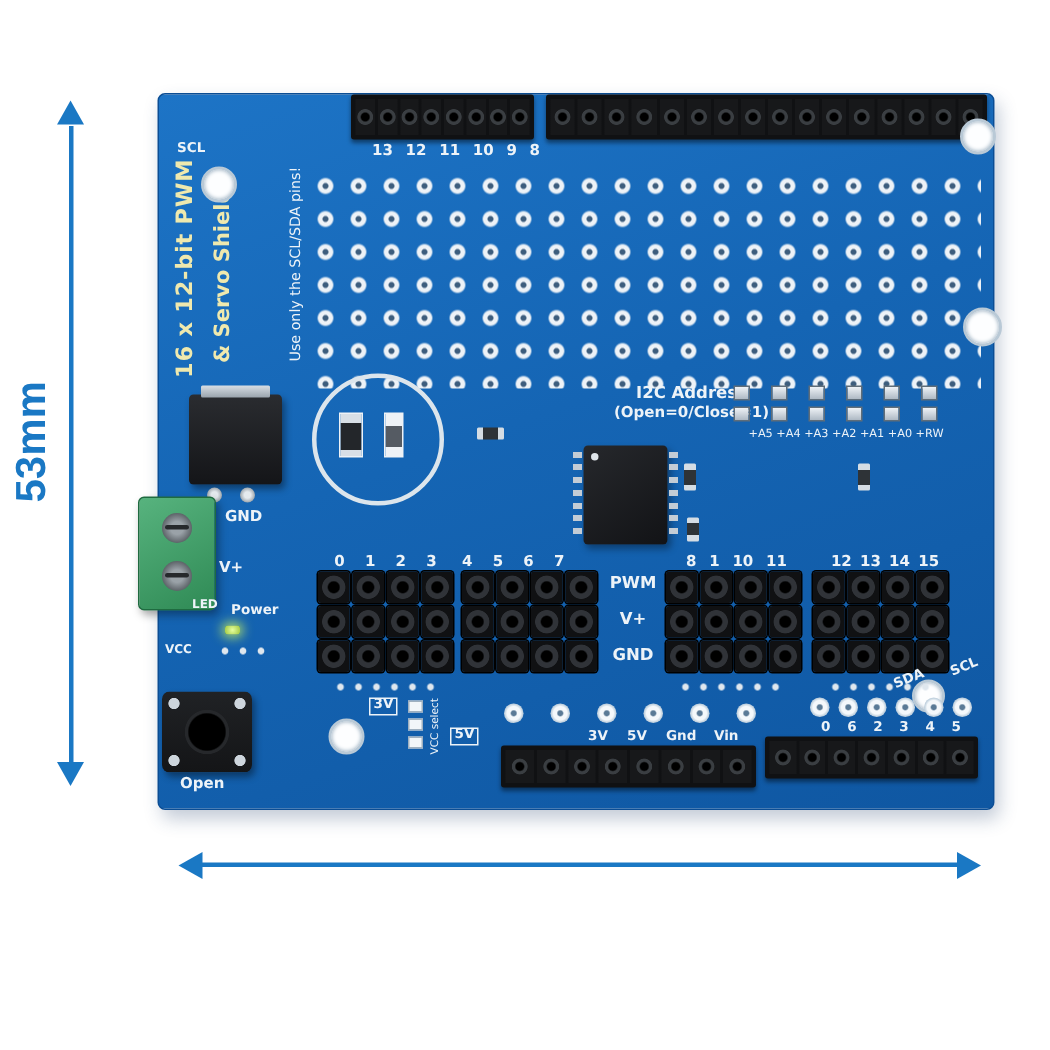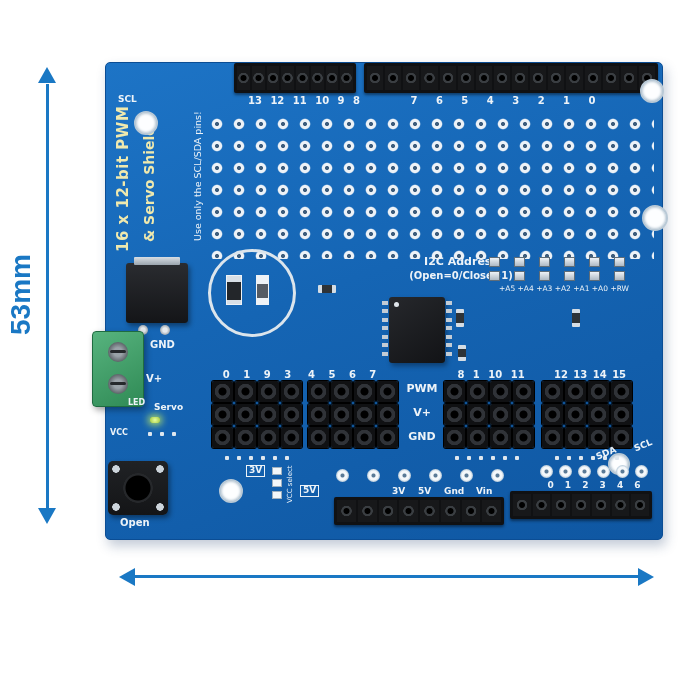--- a/index.html
+++ b/index.html
@@ -145,21 +145,20 @@
         <span class="pincell"></span>
         <span class="pincell"></span>
         <span class="pincell"></span>
         <span class="pincell"></span>
         <span class="pincell"></span>
         <span class="pincell"></span>
       </div>
 
     <div class="silk" style="left:12px;top:32px;font-size:9px">SCL</div>
     <div class="silk" style="left:142px;top:32px;width:106px;font-size:10px;word-spacing:5px;">13 12 11 10 9 8</div>
-    <div class="silk" style="left:278px;top:32px;width:238px;font-size:10px;word-spacing:15px;text-align:center">7 6 5 4 3 2 1 0</div>
 
     <div class="protoholes" style="left:100px;top:50px;width:448px;height:146px"></div>
 
     <div class="mount" style="left:28px;top:48px;width:20px;height:20px"></div>
     <div class="mount" style="left:534px;top:16px;width:20px;height:20px"></div>
     <div class="mount" style="left:536px;top:142px;width:22px;height:22px"></div>
     <div class="mount" style="left:113px;top:416px;width:20px;height:20px"></div>
     <div class="mount" style="left:502px;top:390px;width:18px;height:18px"></div>
 
     <div class="ring" style="left:102px;top:186px;width:82px;height:82px"></div>
@@ -191,21 +190,21 @@
 
     <div class="ic" style="left:283px;top:234px;width:56px;height:66px">
       <span class="icdot" style="left:5px;top:5px"></span>
     </div>
 
     <div class="res-h" style="left:212px;top:222px;width:18px;height:8px"></div>
     <div class="res-v" style="left:350px;top:246px;width:8px;height:18px"></div>
     <div class="res-v" style="left:466px;top:246px;width:8px;height:18px"></div>
     <div class="res-v" style="left:352px;top:282px;width:8px;height:16px"></div>
 
-    <div class="silk" style="left:106px;top:306px;width:90px;font-size:10px;word-spacing:10px;text-align:center">0 1 9 3</div>
+    <div class="silk" style="left:106px;top:306px;width:90px;font-size:10px;word-spacing:10px;text-align:center">0 1 2 3</div>
     <div class="silk" style="left:202px;top:306px;width:90px;font-size:10px;word-spacing:10px;text-align:left">4 5 6 7</div>
     <div class="silk" style="left:338px;top:306px;width:94px;font-size:10px;word-spacing:5px;text-align:center">8 1 10 11</div>
     <div class="silk" style="left:436px;top:306px;width:96px;font-size:10px;word-spacing:2px;text-align:center">12 13 14 15</div>
 
     <div class="servo" style="left:106px;top:318px">
         <span class="pincell"></span>
         <span class="pincell"></span>
         <span class="pincell"></span>
         <span class="pincell"></span>
         <span class="pincell"></span>
@@ -262,21 +261,21 @@
 
     <div class="silk" style="left:296px;top:320px;width:40px;font-size:11px;text-align:center">PWM</div>
     <div class="silk" style="left:296px;top:344px;width:40px;font-size:11px;text-align:center">V+</div>
     <div class="silk" style="left:296px;top:368px;width:40px;font-size:11px;text-align:center">GND</div>
 
     <div class="soldrow" style="left:115px;top:392px;width:70px"></div>
     <div class="soldrow" style="left:345px;top:392px;width:70px"></div>
     <div class="soldrow" style="left:445px;top:392px;width:70px"></div>
 
     <div class="silk" style="left:22px;top:336px;font-size:8px">LED</div>
-    <div class="silk" style="left:48px;top:340px;font-size:9px">Servo</div>
+    <div class="silk" style="left:48px;top:340px;font-size:9px">Power</div>
     <div class="led" style="left:44px;top:354px;width:10px;height:6px"></div>
     <div class="silk" style="left:4px;top:366px;font-size:8px">VCC</div>
     <div class="soldrow" style="left:38px;top:368px;width:36px"></div>
 
     <div class="btn" style="left:2px;top:398px;width:60px;height:54px"></div>
     <div class="silk" style="left:14px;top:454px;font-size:10px">Open</div>
 
     <div class="silk" style="left:140px;top:402px;font-size:9px;border:1px solid #edf3f8;padding:0 2px">3V</div>
     <span class="selsq" style="left:166px;top:404px"></span>
     <span class="selsq" style="left:166px;top:416px"></span>
@@ -299,21 +298,21 @@
         <span class="hole"></span>
         <span class="hole"></span>
         <span class="hole"></span>
       </div>
 
     <div class="silk" style="left:238px;top:440px;font-size:14px">IOr</div>
     <div class="silk" style="left:286px;top:424px;font-size:9px">3V</div>
     <div class="silk" style="left:312px;top:424px;font-size:9px">5V</div>
     <div class="silk" style="left:338px;top:424px;font-size:9px">Gnd</div>
     <div class="silk" style="left:370px;top:424px;font-size:9px">Vin</div>
-    <div class="silk" style="left:432px;top:418px;width:112px;font-size:9px;word-spacing:8px;text-align:center">0 1 2 3 4 6</div>
+    <div class="silk" style="left:432px;top:418px;width:112px;font-size:9px;word-spacing:8px;text-align:center">0 6 2 3 4 5</div>
     <div class="silk" style="left:490px;top:386px;font-size:9px;transform:rotate(-22deg)">SDA</div>
     <div class="silk" style="left:528px;top:378px;font-size:9px;transform:rotate(-22deg)">SCL</div>
 
     <div class="strip" style="left:228px;top:434px;width:170px;height:28px;grid-template-columns:repeat(8,1fr)">
         <span class="pincell"></span>
         <span class="pincell"></span>
         <span class="pincell"></span>
         <span class="pincell"></span>
         <span class="pincell"></span>
         <span class="pincell"></span>

